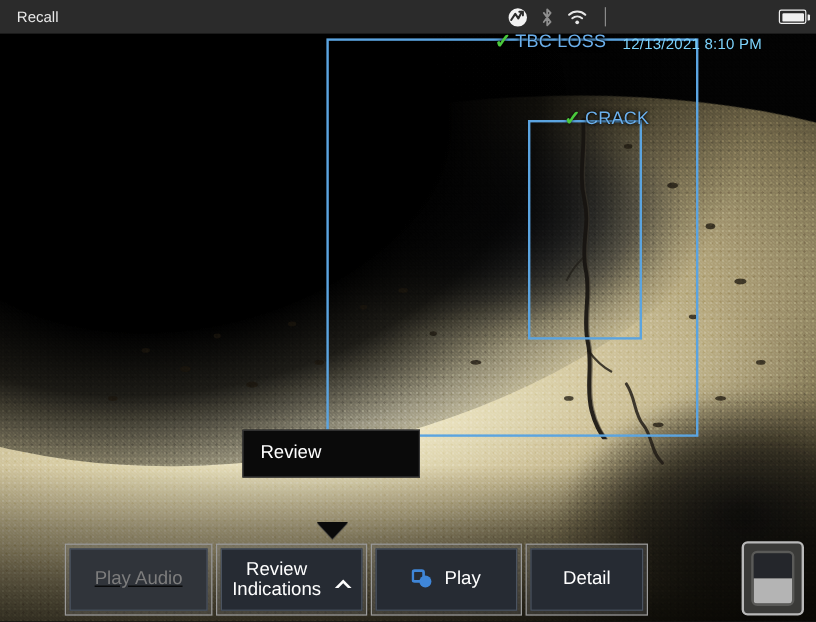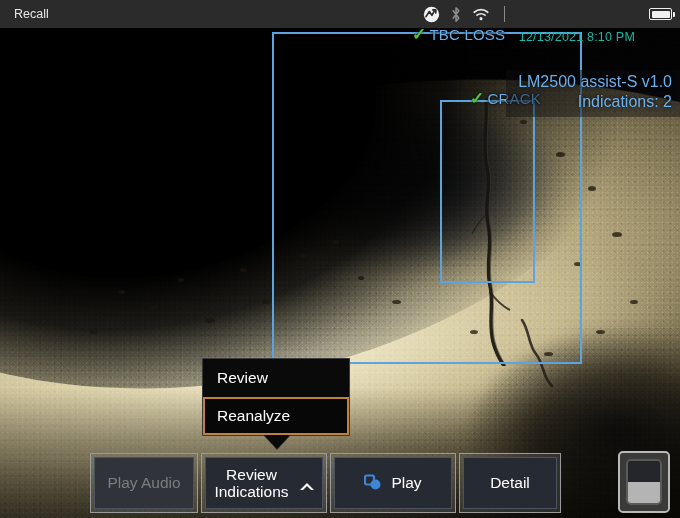--- a/index.html
+++ b/index.html
@@ -133,21 +133,21 @@
     position:absolute; left:0; top:0; width:680px; height:28px;
     background:#2b2b2b;
     display:flex; align-items:center;
     padding:0 8px 0 14px;
     color:#e8e8e8; font-size:12.5px;
   }
   #titlebar .spacer { flex:1 1 auto; }
   #status-icons { display:flex; align-items:center; gap:10px; }
   .sicon { display:flex; align-items:center; justify-content:center; }
   .divider-v { width:1px; height:16px; background:#8a8a8a; margin:0 4px; }
-  #datetime { font-size:12.5px; color:#14b8a6; letter-spacing:.2px;margin-top:46px; }
+  #datetime { font-size:12.5px; color:#7dd3fc; letter-spacing:.2px;margin-top:46px; }
   #battery {
     width:23px; height:12px; border:1.6px solid #f0f0f0; border-radius:2px;
     position:relative; display:inline-block; margin-left:4px;
   }
   #battery::after {
     content:""; position:absolute; right:-4px; top:3px;
     width:2.5px; height:5px; background:#f0f0f0; border-radius:0 1px 1px 0;
   }
   #battery .fill { position:absolute; inset:1.5px; background:#f0f0f0; border-radius:1px; }
 
@@ -167,21 +167,21 @@
   }
   .tb-btn {
     width:100%; height:100%;
     background:#262b33;
     border:1px solid #4a5360;
     display:flex; align-items:center; justify-content:center; gap:7px;
     color:#ffffff; font-size:15.5px; text-align:center;
     line-height:1.12;
   }
   .tb-btn.disabled { color:#7d7d7d; background:#30343a; }
-  #slot-play { width:108px; margin-left:84px; }
+  #slot-play { width:123px; margin-left:48px;text-decoration:underline; }
   #slot-review { width:126px; }
   #slot-image { width:126px; }
   #slot-detail { width:102px; }
   .btn-stack { display:flex; flex-direction:column; align-items:center; }
 
   .chevron-up {
     width:0; height:0;
     border-left:7px solid transparent; border-right:7px solid transparent;
     border-bottom:7px solid #ffffff;
     margin-left:4px; margin-top:6px;
@@ -296,24 +296,20 @@
     <div class="bbox-label" id="label-tbc" style="color: rgb(108, 176, 236);">
       <span class="chk" style="color: rgb(74, 201, 60);">✓</span>
       <span>TBC LOSS</span>
     </div>
 
     <div class="bbox-label" id="label-crack" style="color: rgb(108, 176, 236);">
       <span class="chk" style="color: rgb(74, 201, 60);">✓</span>
       <span>CRACK</span>
     </div>
 
-    <div id="info-panel" style="color: rgb(108, 176, 236);">
-      <div>LM2500 assist-S v1.0</div>
-      <div>Indications: 2</div>
-    </div>
   </div>
 
   <div id="titlebar">
     <span>Recall</span>
     <span class="spacer"></span>
     <span id="status-icons">
       <span class="sicon">
         <svg width="17" height="17" viewBox="0 0 20 20">
           <circle cx="10" cy="10" r="9" fill="#f2f2f2"></circle>
           <path d="M3.5 12.5 L7.5 6.5 L10.5 11 L14 4.5" stroke="#2b2b2b" stroke-width="2" fill="none" stroke-linecap="round" stroke-linejoin="round"></path>
@@ -337,23 +333,20 @@
       <span id="battery">
           <span class="fill"></span>
         </span>
     </span>
   </div>
 
   <div id="popup">
     <div class="menu-item">
       <span>Review</span>
     </div>
-    <div class="menu-item selected" style="border-color: rgb(192, 129, 63);">
-      <span>Reanalyze</span>
-    </div>
   </div>
   <div id="popup-pointer"></div>
 
   <div id="toolbar">
 
     <div class="tb-slot" id="slot-play">
       <div class="tb-btn disabled">
         <span>Play Audio</span>
       </div>
     </div>

